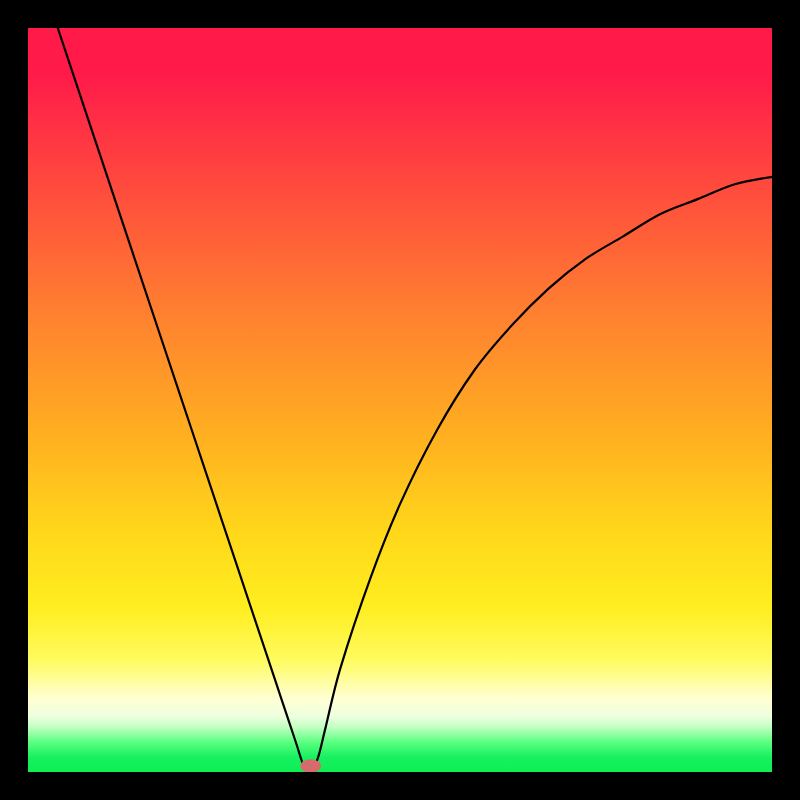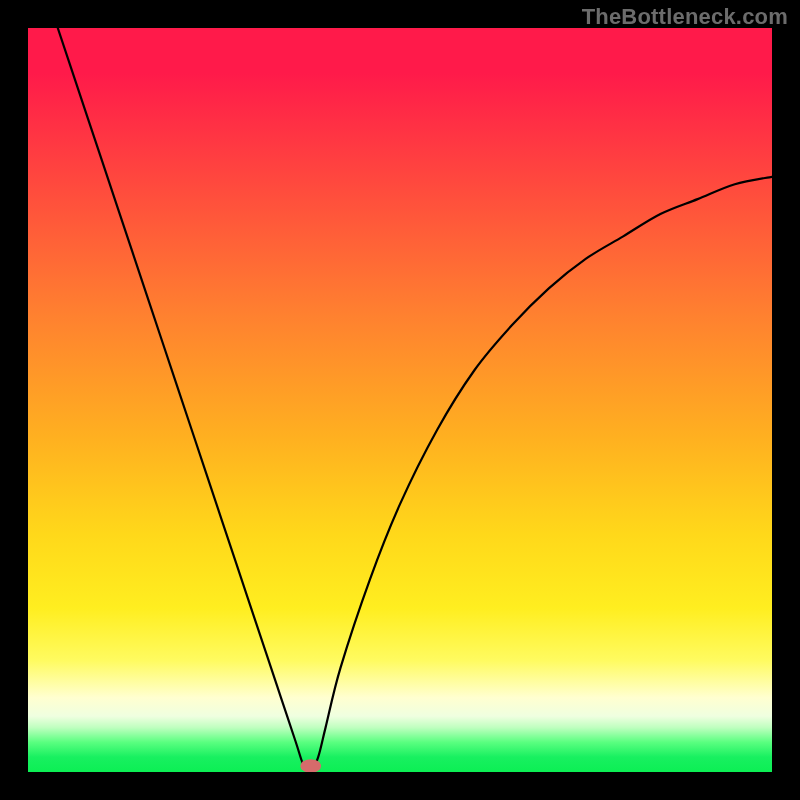--- a/index.html
+++ b/index.html
@@ -73,14 +73,13 @@
 <body>
 
 <div class="frame">
   <div class="plot-area">
     <div class="gradient"></div>
     <svg class="curve-svg" viewBox="0 0 744 744" preserveAspectRatio="none">
       <path id="curve-path" fill="none" stroke="#000000" stroke-width="2.2" stroke-linejoin="round" stroke-linecap="round" d="M 29.76 0.00 C 34.52 14.28, 50.00 60.71, 59.52 89.28 C 69.04 117.85, 79.76 149.99, 89.28 178.56 C 98.80 207.13, 109.52 239.27, 119.04 267.84 C 128.56 296.41, 139.28 328.55, 148.80 357.12 C 158.32 385.69, 169.04 417.83, 178.56 446.40 C 188.08 474.97, 198.80 507.11, 208.32 535.68 C 217.84 564.25, 230.94 603.53, 238.08 624.96 C 245.22 646.39, 248.20 655.32, 252.96 669.60 C 257.72 683.88, 264.27 703.53, 267.84 714.24 C 271.41 724.95, 272.90 731.80, 275.28 736.56 C 277.66 741.32, 280.34 745.19, 282.72 744.00 C 285.10 742.81, 287.78 736.26, 290.16 729.12 C 292.54 721.98, 294.03 713.64, 297.60 699.36 C 301.17 685.08, 305.34 663.65, 312.48 639.84 C 319.62 616.03, 332.72 576.75, 342.24 550.56 C 351.76 524.37, 361.29 499.97, 372.00 476.16 C 382.71 452.35, 397.30 423.19, 409.20 401.76 C 421.10 380.33, 434.50 358.91, 446.40 342.24 C 458.30 325.57, 471.70 310.69, 483.60 297.60 C 495.50 284.51, 508.90 271.11, 520.80 260.40 C 532.70 249.69, 546.10 238.97, 558.00 230.64 C 569.90 222.31, 583.30 215.46, 595.20 208.32 C 607.10 201.18, 620.50 191.95, 632.40 186.00 C 644.30 180.05, 657.70 175.88, 669.60 171.12 C 681.50 166.36, 694.90 159.81, 706.80 156.24 C 718.70 152.67, 738.05 149.99, 744.00 148.80"></path>
       <ellipse id="marker" fill="#d66b6b" cx="282.72" cy="738.05" rx="10.42" ry="6.70"></ellipse>
     </svg>
   </div>
-  <div class="brand">TheBottleneck.com</div>
 </div>
 
 </body></html>

